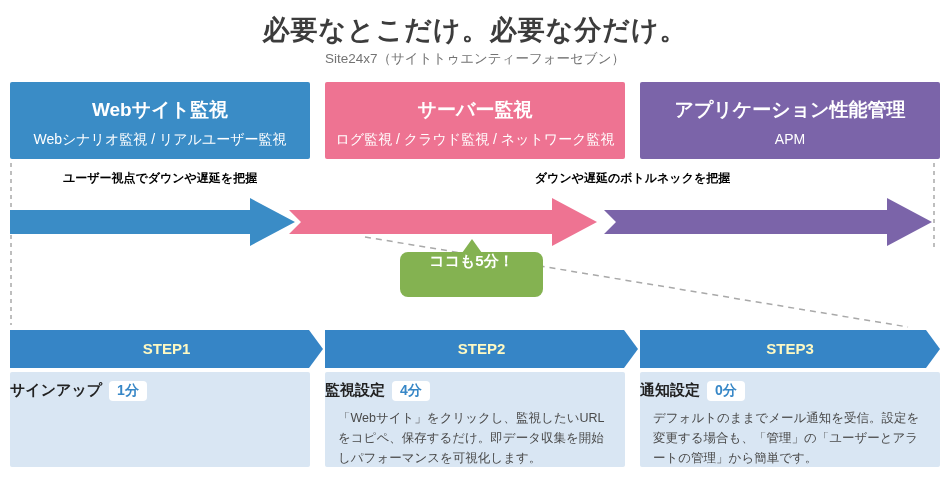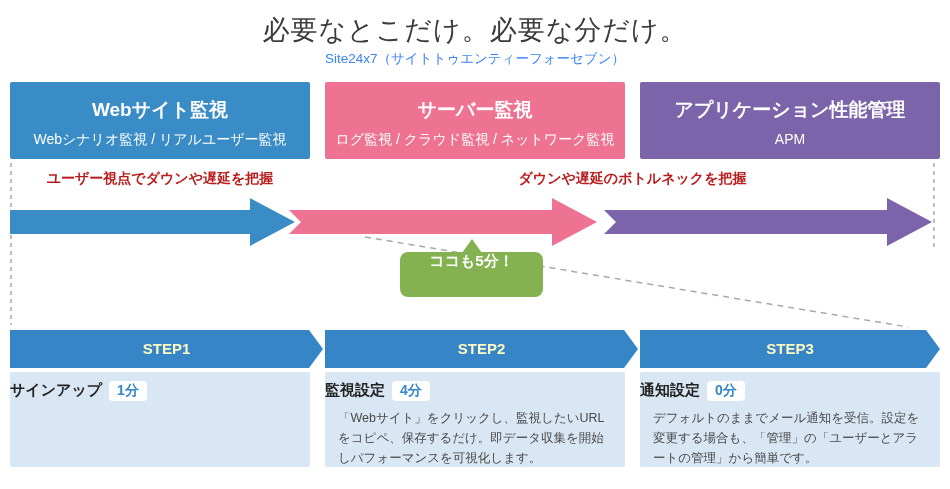--- a/index.html
+++ b/index.html
@@ -2,34 +2,34 @@
 <html><head>
 <meta charset="utf-8">
 <style>
   html,body{margin:0;padding:0;background:#fff;}
   .canvas{
     position:relative;width:950px;height:489px;background:#fff;overflow:hidden;
     font-family:"Liberation Sans","DejaVu Sans",sans-serif;
   }
   
   .page-title{
-    margin:12px 0 2px;text-align:center;font-size:27px;font-weight:normal;
+    margin:12px 0 2px;text-align:center;font-size:27px;font-weight:bold;
     color:#3c3c3c;letter-spacing:1px;
   }
-  .page-subtitle{margin:0;text-align:center;font-size:13.5px;color:#3b82f6;}
+  .page-subtitle{margin:0;text-align:center;font-size:13.5px;color:#737373;}
   
   .products{position:absolute;top:82px;left:10px;width:930px;height:77px;display:flex;gap:15px;border-radius:16px;}
   .product{flex:1;border-radius:2px;text-align:center;color:#fff;}
   .product .p-name{font-size:19px;font-weight:bold;margin-top:15px;}
   .product .p-sub{font-size:14px;margin-top:8px;}
   .p-blue{background:#3a8cc6;}
   .p-pink{background:#ee7392;}
   .p-purple{background:#7b64a9;}
   
-  .flow-label{position:absolute;top:170px;font-size:14px;font-weight:bold;color:#b91c1c;text-align:center;}
+  .flow-label{position:absolute;top:170px;font-size:12px;font-weight:bold;color:#000000;text-align:center;}
   .flow-label.left{left:10px;width:300px;}
   .flow-label.right{left:325px;width:615px;}
   
   .overlay{position:absolute;top:160px;left:0;width:950px;height:175px;}
   
   .callout{
     position:absolute;left:400px;top:252px;width:143px;height:45px;background:#84b251;
     border-radius:8px;color:#fff;font-weight:bold;font-size:15px;
     display:flex;align-items:flex-start;justify-content:center;
   }

